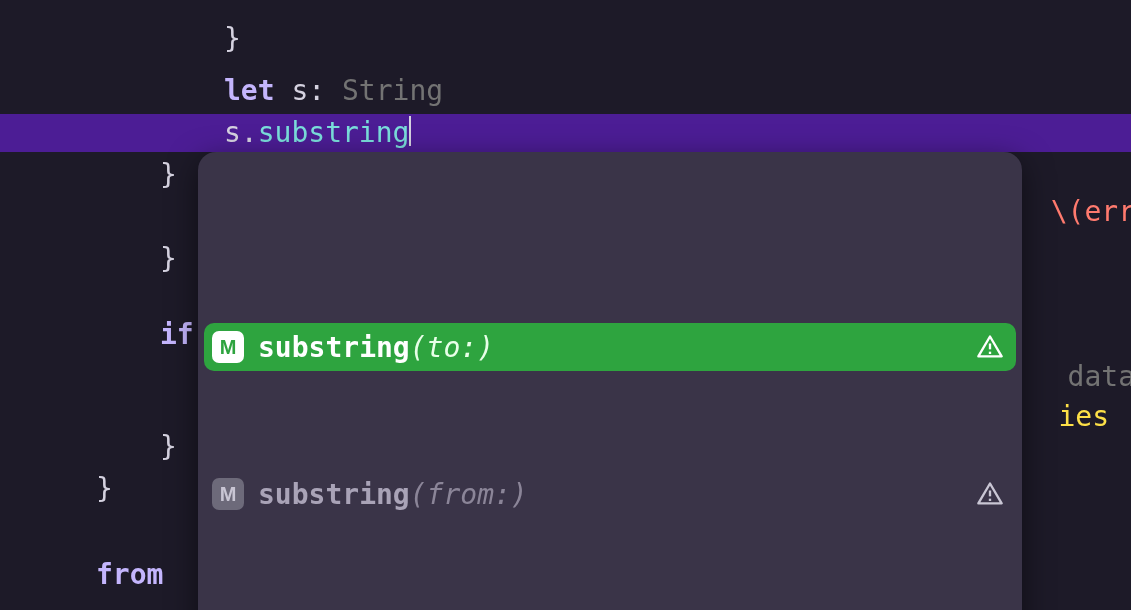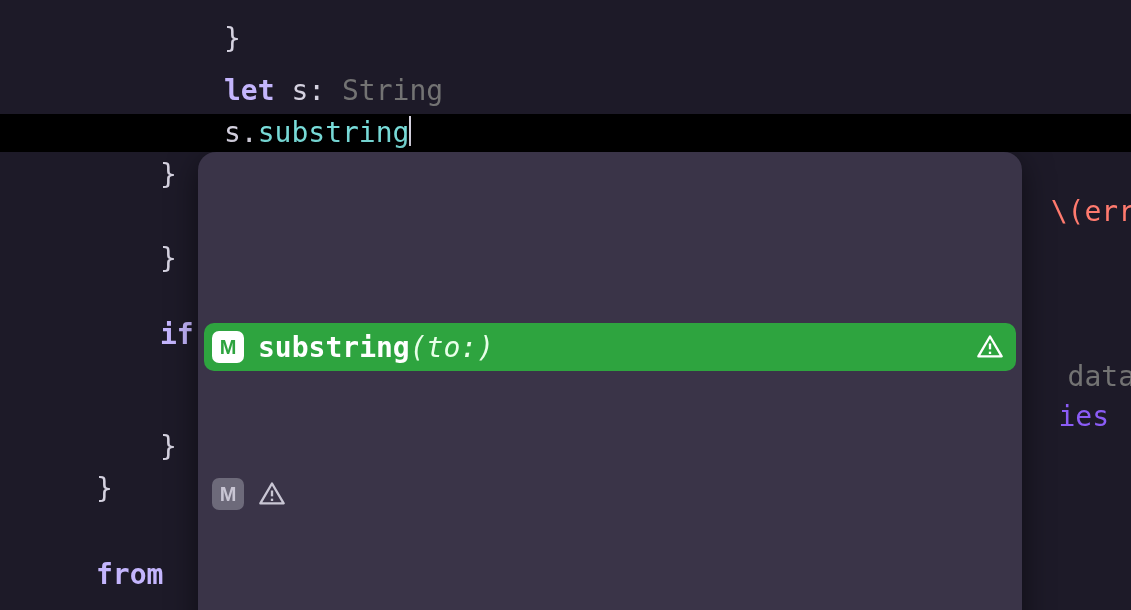--- a/index.html
+++ b/index.html
@@ -11,27 +11,27 @@
     color: #d5d2e0;
     position: relative;
   }
 
   .editor {
     position: absolute;
     top: 0; left: 0; right: 0; bottom: 0;
     white-space: pre;
   }
   .line { position: absolute; left: 0; right: 0; height: 38px; line-height: 38px; padding-left: 224px; }
-  .line.hl { background: #000000; }
+  .line.hl { background: #4c1d95; }
   .tok-kw   { color: #c4b5fd; font-weight: bold; }
   .tok-id   { color: #d5d2e0; }
   .tok-type { color: #737373; }
   .tok-call { color: #7adedb; }
   .tok-brace{ color: #d5d2e0; }
-  .tok-bg   { color: #8b5cf6; }
+  .tok-bg   { color: #fde047; }
   .tok-str  { color: #ff7a6e; }
   .cursor {
     display: inline-block; width: 2px; height: 30px; background: #d5d2e0;
     vertical-align: -4px;
   }
 
   
   .popup {
     position: absolute;
     left: 198px;
@@ -121,20 +121,23 @@
           <svg viewBox="0 0 24 24">
               <path d="M12 3 L22 20 H2 Z" fill="none" stroke="#fff" stroke-width="2" stroke-linejoin="round"></path>
               <rect x="11" y="9" width="2" height="5" fill="#fff"></rect>
               <rect x="11" y="16" width="2" height="2" fill="#fff"></rect>
             </svg>
         </div>
       </div>
 
       <div class="ac-row">
         <div class="badge grey">M</div>
+        <div class="ac-label">
+          <span class="base">substring</span><span class="params">(from:)</span>
+        </div>
         <div class="warn-icon">
           <svg viewBox="0 0 24 24">
               <path d="M12 3 L22 20 H2 Z" fill="none" stroke="#c9c6d4" stroke-width="2" stroke-linejoin="round"></path>
               <rect x="11" y="9" width="2" height="5" fill="#c9c6d4"></rect>
               <rect x="11" y="16" width="2" height="2" fill="#c9c6d4"></rect>
             </svg>
         </div>
       </div>
 
       

